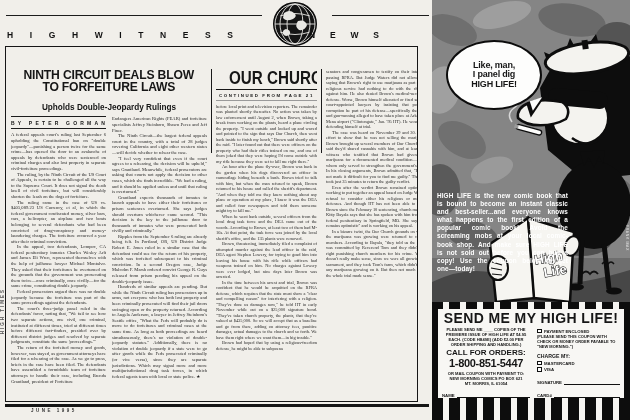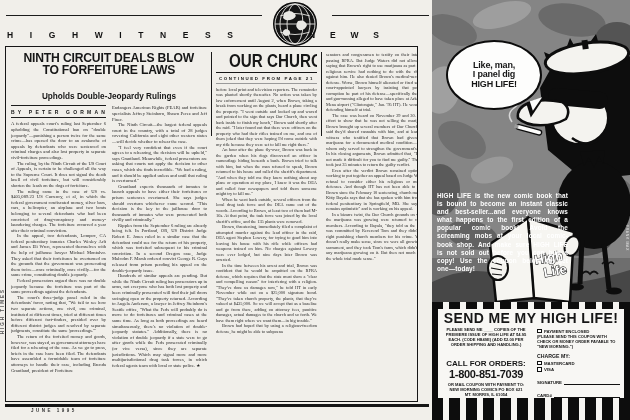--- a/index.html
+++ b/index.html
@@ -12,28 +12,28 @@
   .rule-l { left:6px; width:256px; }
   .rule-r { left:332px; width:97px; }
   .globe { position:absolute; left:272px; top:1px; width:46px; height:46px; }
   .bl-g { position:absolute; top:30px; display:flex; justify-content:space-between;
           font-weight:bold; font-size:8.5px; letter-spacing:0; color:#111; }
   .bl-g1 { left:7px; width:226px; }
   .bl-g2 { left:309px; width:70px; }
 
   
   .article-box { position:absolute; left:5px; top:46px; width:413px; height:356px;
-                 border:1.5px solid #161616; padding:5px 4px 4px 5px; display:flex; overflow:hidden; }
+                 border:1.5px solid #161616; padding:22px 4px 4px 5px; display:flex; overflow:hidden; }
   .box-bar { position:absolute; left:5px; top:404px; width:424px; height:2.5px; background:#161616; }
 
   .leftpair { width:196px; flex:none; display:flex; flex-direction:column; }
   .a1-hl { font-size:13.5px; line-height:12.2px; font-weight:900; text-align:center; letter-spacing:-0.2px; }
   .cx { display:inline-block; transform:scaleX(.9); transform-origin:center; white-space:nowrap; }
   .cx2 { display:inline-block; transform:scaleX(.8); transform-origin:center; white-space:nowrap; }
-  .a1-sub { font-size:8.2px; font-weight:bold; text-align:center; margin-top:16px; }
+  .a1-sub { font-size:8.2px; font-weight:bold; text-align:center; margin-top:10px; }
   .pair-cols { display:flex; gap:6px; margin-top:4px; flex:1; overflow:hidden; }
   .pcol { width:95px; flex:none; overflow:hidden; }
   .byline { border-top:1.2px solid #1c1c1c; border-bottom:1.2px solid #1c1c1c; padding:2.5px 0;
             font-size:5px; font-weight:bold; letter-spacing:3.2px; text-align:center;
             white-space:nowrap; overflow:hidden; margin-bottom:3px; }
   .bt p { font-family:"Liberation Serif", serif; text-align:justify; color:#262626; text-indent:6px; }
   .a1 p { font-size:4.6px; line-height:5.6px; }
   .a2 p { font-size:4.4px; line-height:5.5px; }
   .bt p.ni { text-indent:0; }
   .divider { width:1px; flex:none; background:#1a1a1a; height:84px; margin:0 4px; }
@@ -67,21 +67,21 @@
 
   
   .coupon { position:absolute; left:0; top:302px; width:198px; height:118px; padding:7px 6px 22px;
             background:repeating-linear-gradient(90deg,#0d0d0d 0 11px,#f6f5f2 11px 17px); }
   .coupon-inner { width:100%; height:100%; background:#f8f7f4; padding:2px 4px 1px; display:flex; flex-direction:column; overflow:hidden; }
   .cp-hl { font-size:14px; line-height:14px; font-weight:900; text-align:center; letter-spacing:0.4px; white-space:nowrap; }
   .cp-cols { display:flex; flex:1; gap:7px; margin-top:2px; }
   .cl { width:88px; flex:none; }
   .cr { flex:1; min-width:0; }
   .order-text { font-size:4.1px; line-height:5px; font-weight:bold; text-align:center; }
-  .call-label { font-size:8px; font-weight:900; text-align:center; margin-top:12px; white-space:nowrap; }
+  .call-label { font-size:8px; font-weight:900; text-align:center; margin-top:1px; white-space:nowrap; }
   .phone { font-size:11px; font-weight:900; text-align:center; letter-spacing:-0.3px; line-height:12px; white-space:nowrap; }
   .mail-text { font-size:4.1px; line-height:5px; font-weight:bold; text-align:center; margin-top:1.5px; white-space:pre-line; }
   .field-line { display:flex; align-items:flex-end; font-size:4.3px; font-weight:bold; margin-top:7px; }
   .fl-rule { flex:1; border-bottom:0.8px solid #111; margin-left:2px; height:2px; }
   .cb-line { display:flex; align-items:center; font-size:4.3px; font-weight:bold; gap:2.5px; margin-top:1.5px; }
   .checkbox { width:4.5px; height:4.5px; border:0.9px solid #111; background:#fff; flex:none; }
   .pay-note { font-size:4px; line-height:4.9px; font-weight:bold; margin-top:1.5px; }
   .charge-label { font-size:5.2px; font-weight:900; margin-top:3.5px; }
   .sig-line { margin-top:8px; }
 </style>
@@ -261,21 +261,21 @@
     </div>
 
     <div class="coupon">
       <div class="coupon-inner">
         <div class="cp-hl">SEND ME MY HIGH LIFE!</div>
         <div class="cp-cols">
 
           <div class="cl">
             <div class="order-text">PLEASE SEND ME ____ COPIES OF THE PREMIERE ISSUE OF HIGH LIFE AT $4.95 EACH. (CODE HB49E) (ADD $2.00 PER ORDER SHIPPING AND HANDLING.)</div>
             <div class="call-label">CALL FOR ORDERS:</div>
-            <div class="phone">1-800-851-7039</div>
+            <div class="phone">1-800-851-5447</div>
             <div class="mail-text">OR MAIL COUPON WITH PAYMENT TO:
 NEW MORNING COMICS PO BOX 621
 MT. MORRIS, IL 61054</div>
             <div class="field-line">
               <span class="fl-label">NAME</span>
               <span class="fl-rule"></span>
             </div>
             <div class="field-line">
               <span class="fl-label">ADDRESS</span>
               <span class="fl-rule"></span>

